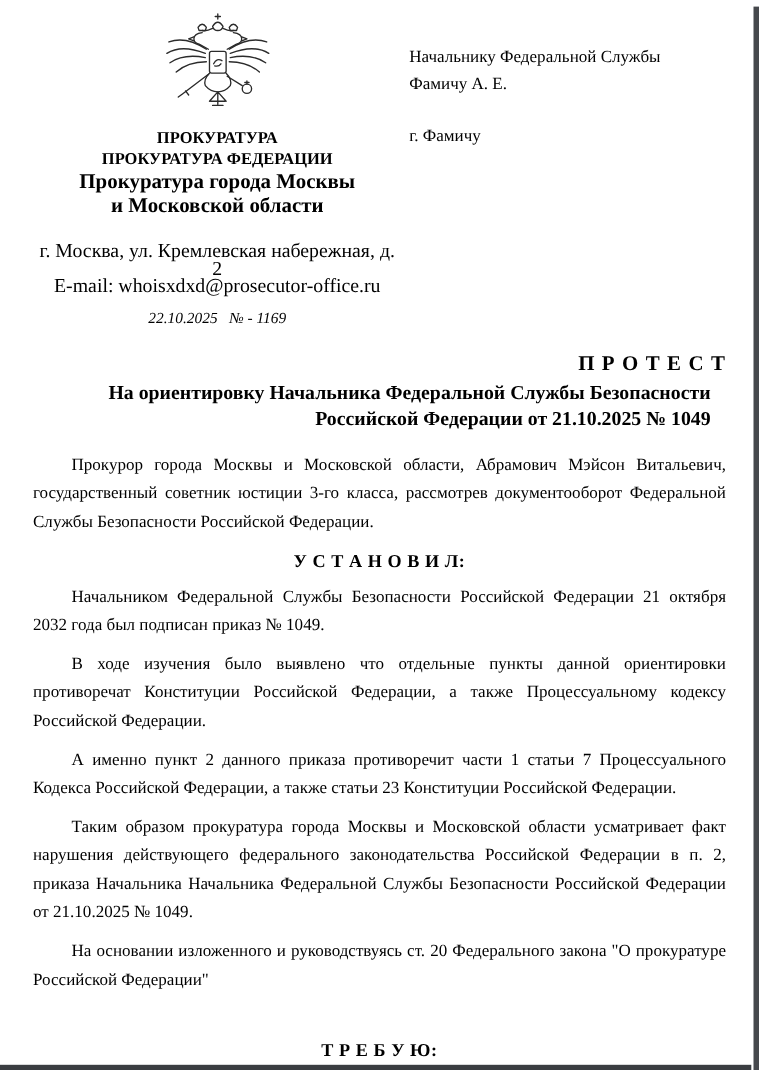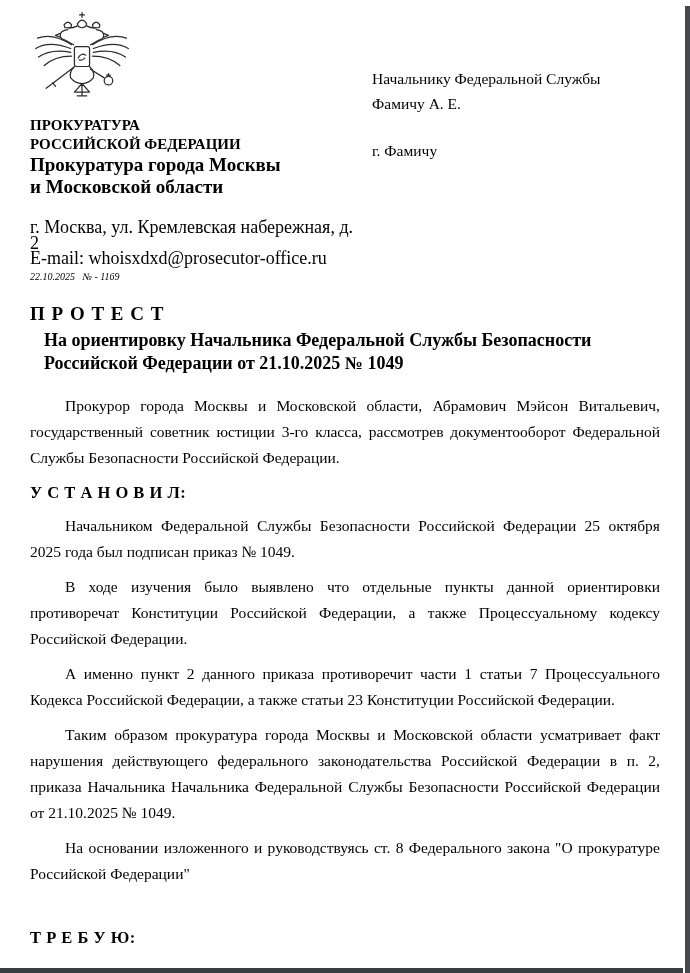--- a/index.html
+++ b/index.html
@@ -18,44 +18,44 @@
     background: #45484c;
   }
   .edge-bottom {
     position: absolute; bottom: 0; left: 0; right: 7px; height: 5px;
     background: #3a3d41;
   }
   .content { padding: 0 30px; }
 
   
   .letterhead { display: flex; align-items: flex-start; }
-  .lh-left { width: 335px; }
+  .lh-left { width: 335px; text-align: center; }
   .emblem-wrap { margin-top: 10px; }
   .org-block { margin-top: 6px; font-weight: bold; font-size: 15px; line-height: 19px; }
   .office-block { font-weight: bold; font-size: 19px; line-height: 22px; }
   .contact-block { margin-top: 22px; font-size: 18px; line-height: 15.5px; }
-  .date-line { margin-top: 4px; font-style: italic; font-size: 10px; white-space: pre; }
+  .date-line { margin-top: 15px; font-style: italic; font-size: 14px; white-space: pre; }
 
-  .lh-right { width: 288px; margin-left: auto; padding-top: 67px; font-size: 15.5px; line-height: 24.5px; }
+  .lh-right { width: 288px; margin-left: auto; padding-top: 40px; font-size: 15.5px; line-height: 24.5px; }
   .addr-spacer { height: 23px; }
 
   
-  .title-block { margin-top: 21px; text-align: left; }
+  .title-block { margin-top: 21px; text-align: right; }
   .title-main { font-weight: bold; font-size: 19px; letter-spacing: 1px; }
   .title-sub { font-weight: bold; font-size: 18px; line-height: 23.5px; max-width: 602px; margin: 4px auto 0; }
 
   
   .body-block { margin-top: 17px; font-size: 15.5px; line-height: 26px; }
   .body-block p {
     text-align: justify;
     text-indent: 35px;
     margin-bottom: 9px;
   }
   .section-heading {
-    text-align: left;
+    text-align: center;
     font-weight: bold;
     font-size: 16.5px;
     letter-spacing: 0.5px;
     margin: 7px 0 7px;
   }
   .section-heading.demand { margin-top: 38px; }
   svg .ln { fill: none; stroke: #2b2b2b; stroke-width: 1.3; stroke-linecap: round; stroke-linejoin: round; }
 </style>
 </head>
 <body>
@@ -90,21 +90,21 @@
               <path d="M47 59 q-6 6 -4 12 q5 6 12 6 q7 0 12 -6 q2 -6 -4 -12"></path>
               <path d="M55 77 l-8 9 M55 77 l8 9 M55 77 v12 M48 86 h14 M50 90 h10"></path>
               <path d="M46 60 L21 79 M21 79 l-4 3 M24 76 l3 4"></path>
               <circle cx="83" cy="74" r="4.5"></circle>
               <path d="M64 62 L78.5 71 M83 69.5 v-3 M81 68 h4"></path>
             </g>
           </svg>
         </div>
         <div class="org-block">
           <div>ПРОКУРАТУРА</div>
-          <div>РОССИЙСКОЙ ФЕДЕРАЦИИ</div>
+          <div>ПРОКУРАТУРА ФЕДЕРАЦИИ</div>
         </div>
         <div class="office-block">
           <div>Прокуратура города Москвы</div>
           <div>и Московской области</div>
         </div>
         <div class="contact-block">
           <div>г. Москва, ул. Кремлевская набережная, д. 2</div>
           <div>E-mail: whoisxdxd@prosecutor-office.ru</div>
         </div>
         <div class="date-line">22.10.2025   № - 1169</div>
@@ -119,25 +119,25 @@
     </div>
 
     <div class="title-block">
       <div class="title-main">П Р О Т Е С Т</div>
       <div class="title-sub">На ориентировку Начальника Федеральной Службы Безопасности Российской Федерации от 21.10.2025 № 1049</div>
     </div>
 
     <div class="body-block">
       <p>Прокурор города Москвы и Московской области, Абрамович Мэйсон Витальевич, государственный советник юстиции 3-го класса, рассмотрев документооборот Федеральной Службы Безопасности Российской Федерации.</p>
       <div class="section-heading">У С Т А Н О В И Л:</div>
-      <p>Начальником Федеральной Службы Безопасности Российской Федерации 25 октября 2025 года был подписан приказ № 1049.</p>
+      <p>Начальником Федеральной Службы Безопасности Российской Федерации 21 октября 2032 года был подписан приказ № 1049.</p>
       <p>В ходе изучения было выявлено что отдельные пункты данной ориентировки противоречат Конституции Российской Федерации, а также Процессуальному кодексу Российской Федерации.</p>
       <p>А именно пункт 2 данного приказа противоречит части 1 статьи 7 Процессуального Кодекса Российской Федерации, а также статьи 23 Конституции Российской Федерации.</p>
       <p>Таким образом прокуратура города Москвы и Московской области усматривает факт нарушения действующего федерального законодательства Российской Федерации в п. 2, приказа Начальника Начальника Федеральной Службы Безопасности Российской Федерации от 21.10.2025 № 1049.</p>
-      <p>На основании изложенного и руководствуясь ст. 8 Федерального закона "О прокуратуре Российской Федерации"</p>
+      <p>На основании изложенного и руководствуясь ст. 20 Федерального закона "О прокуратуре Российской Федерации"</p>
       <div class="section-heading demand">Т Р Е Б У Ю:</div>
     </div>
 
   </div>
 
   <div class="edge-right"></div>
   <div class="edge-bottom"></div>
 </div>
 
 </body></html>

